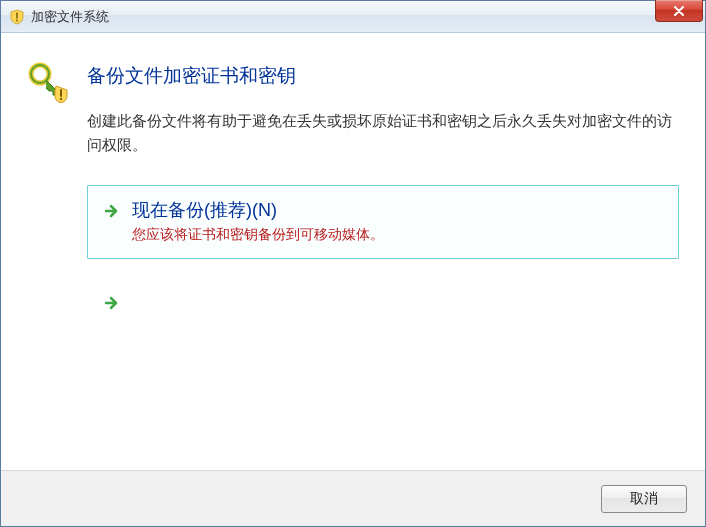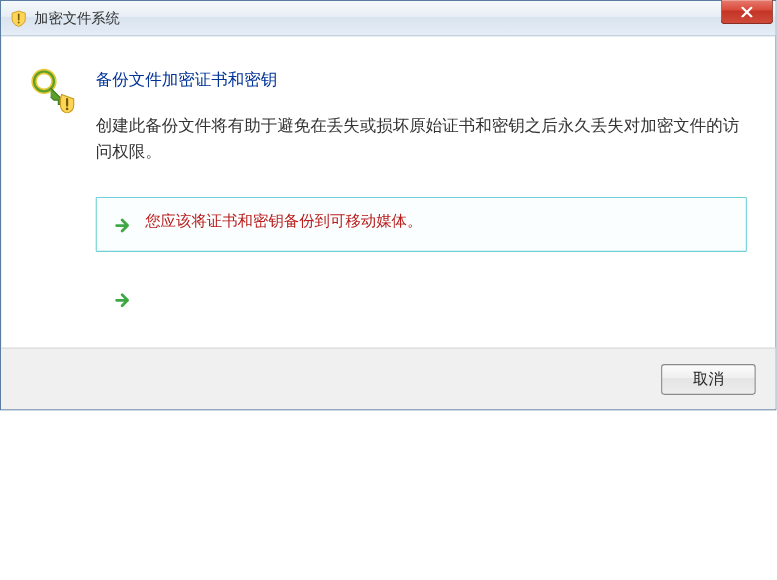--- a/index.html
+++ b/index.html
@@ -9,21 +9,21 @@
     }
     body {
       font-family: "Microsoft YaHei", "Segoe UI", Tahoma, sans-serif;
       background: #fff;
       width: 706px;
       height: 527px;
       overflow: hidden;
     }
     .window {
       width: 706px;
-      height: 373px;
+      height: 527px;
       border: 1px solid #5a7ca0;
       background: #fff;
       display: flex;
       flex-direction: column;
     }
     .titlebar {
       height: 32px;
       background: linear-gradient(to bottom, #f5f9fc 0%, #e8eef5 45%, #d9e4ef 46%, #e5edf6 100%);
       border-bottom: 1px solid #b8c8d8;
       display: flex;
@@ -83,21 +83,21 @@
       position: relative;
     }
     .key-icon svg {
       width: 42px;
       height: 42px;
     }
     .header-text {
       flex: 1;
     }
     .main-title {
-      font-size: 15px;
+      font-size: 19px;
       color: #003399;
       font-weight: normal;
       margin-top: 2px;
       margin-bottom: 20px;
     }
     .description {
       font-size: 15px;
       color: #333;
       line-height: 1.6;
       margin-bottom: 28px;
@@ -206,20 +206,21 @@
     <p class="description">创建此备份文件将有助于避免在丢失或损坏原始证书和密钥之后永久丢失对加密文件的访问权限。</p>
 
     <div class="options">
       <div class="option selected">
         <div class="option-arrow">
           <svg viewBox="0 0 18 18">
             <path d="M4 9 L13 9 M9 4 L14 9 L9 14" fill="none" stroke="#3fa845" stroke-width="2.5" stroke-linecap="round" stroke-linejoin="round"></path>
           </svg>
         </div>
         <div class="option-text">
+          <div class="option-title">现在备份(推荐)(N)</div>
           <div class="option-subtitle">您应该将证书和密钥备份到可移动媒体。</div>
         </div>
       </div>
 
 
       <div class="option">
         <div class="option-arrow">
           <svg viewBox="0 0 18 18">
             <path d="M4 9 L13 9 M9 4 L14 9 L9 14" fill="none" stroke="#3fa845" stroke-width="2.5" stroke-linecap="round" stroke-linejoin="round"></path>
           </svg>

